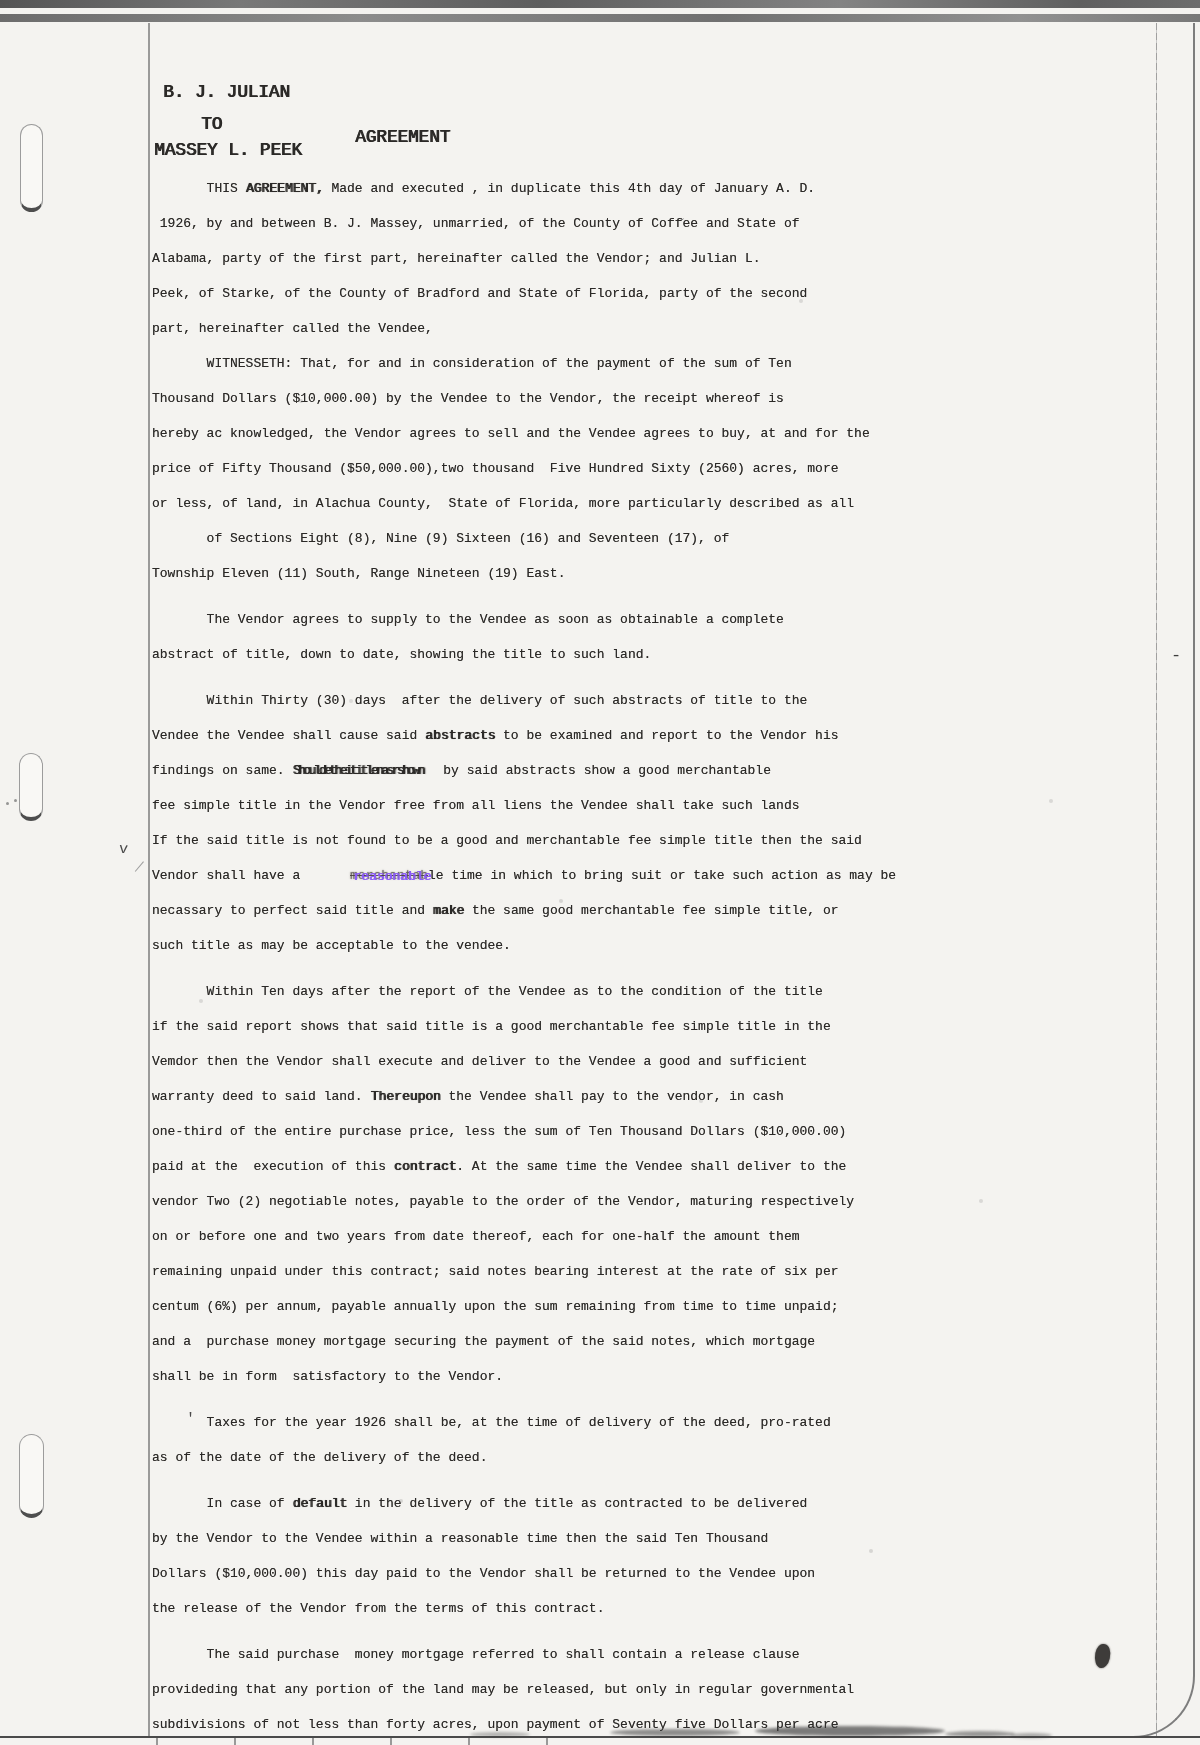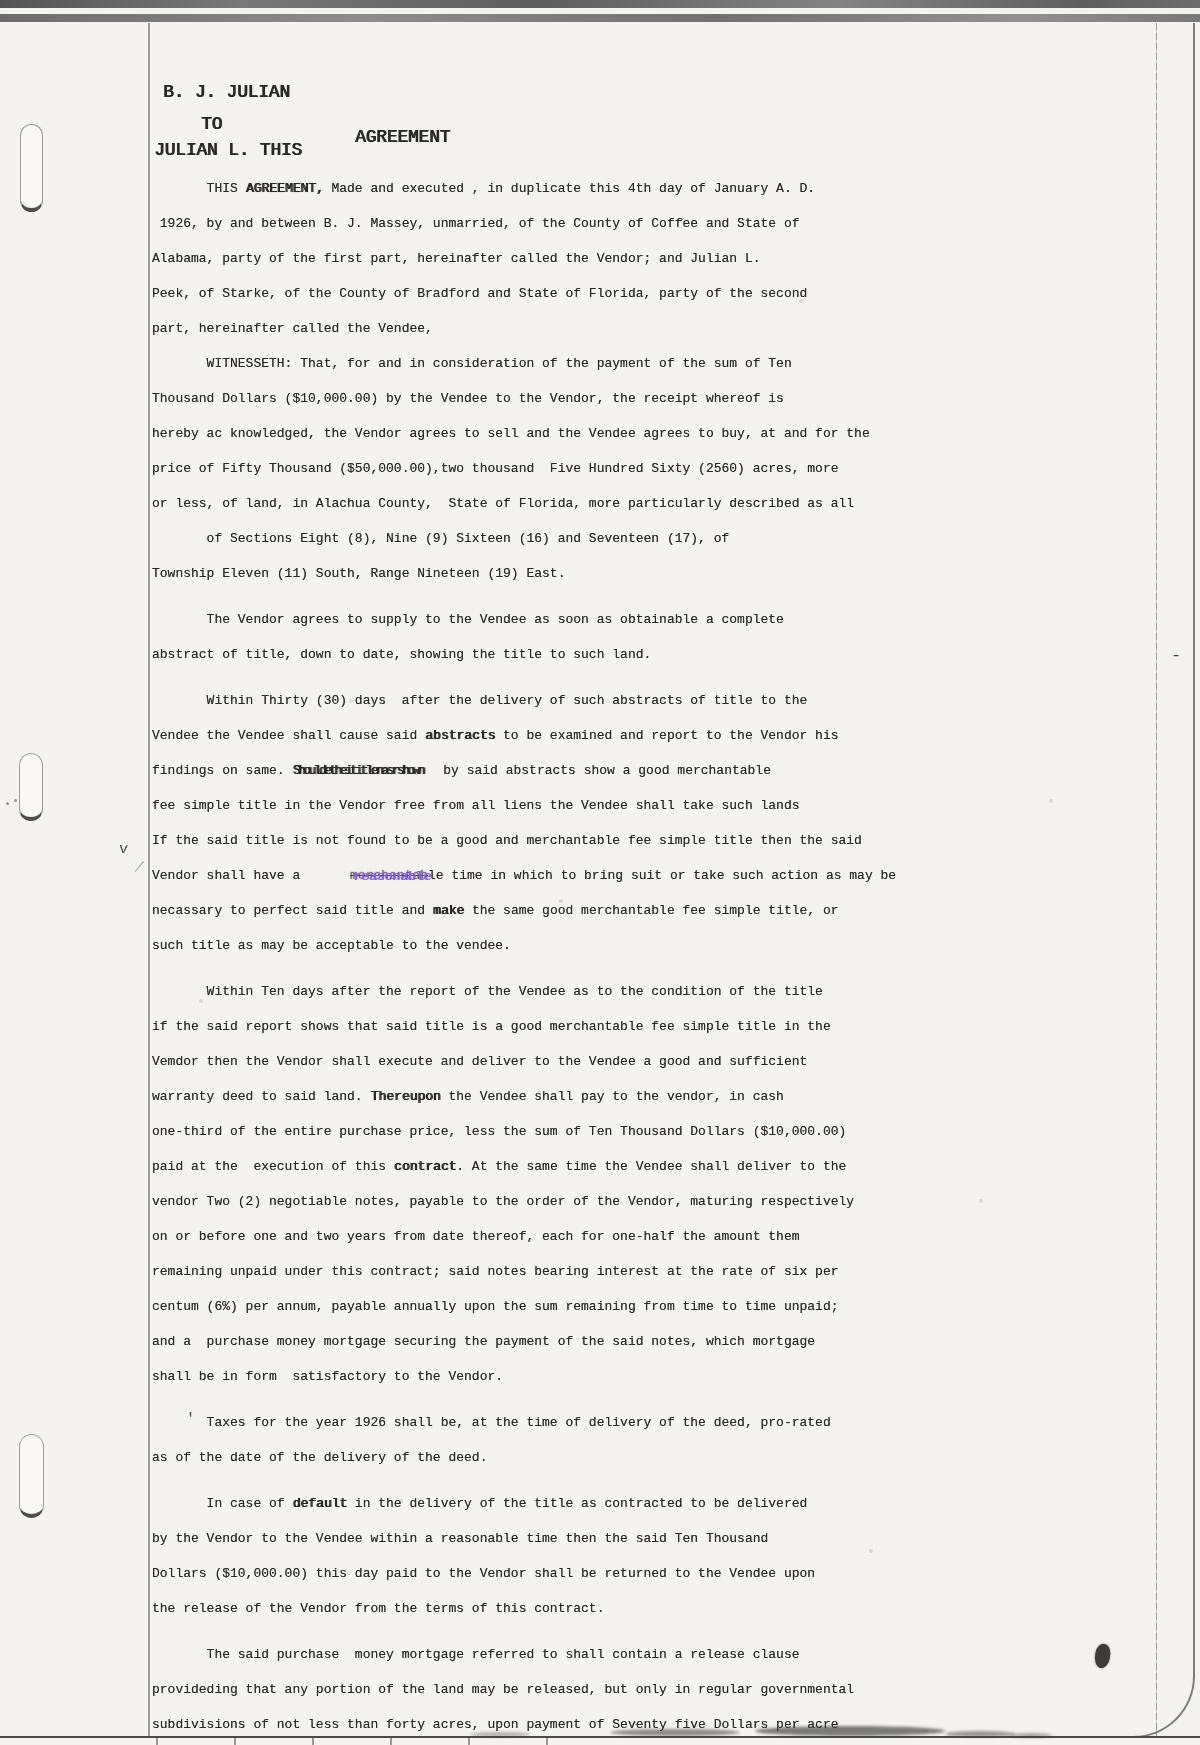--- a/index.html
+++ b/index.html
@@ -98,21 +98,21 @@
 <div class="abs" id="line-bottom"></div>
 <div class="abs" id="bottom-ticks"></div>
 
 <div class="abs hole" id="hole-1"></div>
 <div class="abs hole" id="hole-2"></div>
 <div class="abs hole" id="hole-3"></div>
 
 <div class="hdr" id="h-party1">B. J. JULIAN</div>
 <div class="hdr" id="h-to">TO</div>
 <div class="hdr" id="h-title">AGREEMENT</div>
-<div class="hdr" id="h-party2">JULIAN L. THIS</div>
+<div class="hdr" id="h-party2">MASSEY L. PEEK</div>
 
 <div class="abs" id="body-lines"><div class="line"><span class="seg-n">       THIS </span><span class="seg-d">AGREEMENT,</span><span class="seg-n"> Made and executed , in duplicate this 4th day of January A. D.</span></div><div class="line"><span class="seg-n"> 1926, by and between B. J. Massey, unmarried, of the County of Coffee and State of</span></div><div class="line"><span class="seg-n">Alabama, party of the first part, hereinafter called the Vendor; and Julian L.</span></div><div class="line"><span class="seg-n">Peek, of Starke, of the County of Bradford and State of Florida, party of the second</span></div><div class="line"><span class="seg-n">part, hereinafter called the Vendee,</span></div><div class="line"><span class="seg-n">       WITNESSETH: That, for and in consideration of the payment of the sum of Ten</span></div><div class="line"><span class="seg-n">Thousand Dollars ($10,000.00) by the Vendee to the Vendor, the receipt whereof is</span></div><div class="line"><span class="seg-n">hereby ac knowledged, the Vendor agrees to sell and the Vendee agrees to buy, at and for the</span></div><div class="line"><span class="seg-n">price of Fifty Thousand ($50,000.00),two thousand  Five Hundred Sixty (2560) acres, more</span></div><div class="line"><span class="seg-n">or less, of land, in Alachua County,  State of Florida, more particularly described as all</span></div><div class="line"><span class="seg-n">       of Sections Eight (8), Nine (9) Sixteen (16) and Seventeen (17), of</span></div><div class="line"><span class="seg-n">Township Eleven (11) South, Range Nineteen (19) East.</span></div><div class="line gap"><span class="seg-n">       The Vendor agrees to supply to the Vendee as soon as obtainable a complete</span></div><div class="line"><span class="seg-n">abstract of title, down to date, showing the title to such land.</span></div><div class="line gap"><span class="seg-n">       Within Thirty (30) days  after the delivery of such abstracts of title to the</span></div><div class="line"><span class="seg-n">Vendee the Vendee shall cause said </span><span class="seg-d">abstracts</span><span class="seg-n"> to be examined and report to the Vendor his</span></div><div class="line"><span class="seg-n">findings on same. </span><span class="seg-dc">Shouldetheititlenasrshown</span><span class="seg-n"> by said abstracts show a good merchantable</span></div><div class="line"><span class="seg-n">fee simple title in the Vendor free from all liens the Vendee shall take such lands</span></div><div class="line"><span class="seg-n">If the said title is not found to be a good and merchantable fee simple title then the said</span></div><div class="line"><span class="seg-n">Vendor shall have a </span><span class="ov"><span class="ov-under">merchantab</span><span class="ov-over">reasonable</span></span><span class="seg-n">le time in which to bring suit or take such action as may be</span></div><div class="line"><span class="seg-n">necassary to perfect said title and </span><span class="seg-d">make</span><span class="seg-n"> the same good merchantable fee simple title, or</span></div><div class="line"><span class="seg-n">such title as may be acceptable to the vendee.</span></div><div class="line gap"><span class="seg-n">       Within Ten days after the report of the Vendee as to the condition of the title</span></div><div class="line"><span class="seg-n">if the said report shows that said title is a good merchantable fee simple title in the</span></div><div class="line"><span class="seg-n">Vemdor then the Vendor shall execute and deliver to the Vendee a good and sufficient</span></div><div class="line"><span class="seg-n">warranty deed to said land. </span><span class="seg-d">Thereupon</span><span class="seg-n"> the Vendee shall pay to the vendor, in cash</span></div><div class="line"><span class="seg-n">one-third of the entire purchase price, less the sum of Ten Thousand Dollars ($10,000.00)</span></div><div class="line"><span class="seg-n">paid at the  execution of this </span><span class="seg-d">contract</span><span class="seg-n">. At the same time the Vendee shall deliver to the</span></div><div class="line"><span class="seg-n">vendor Two (2) negotiable notes, payable to the order of the Vendor, maturing respectively</span></div><div class="line"><span class="seg-n">on or before one and two years from date thereof, each for one-half the amount them</span></div><div class="line"><span class="seg-n">remaining unpaid under this contract; said notes bearing interest at the rate of six per</span></div><div class="line"><span class="seg-n">centum (6%) per annum, payable annually upon the sum remaining from time to time unpaid;</span></div><div class="line"><span class="seg-n">and a  purchase money mortgage securing the payment of the said notes, which mortgage</span></div><div class="line"><span class="seg-n">shall be in form  satisfactory to the Vendor.</span></div><div class="line gap"><span class="seg-n">       Taxes for the year 1926 shall be, at the time of delivery of the deed, pro-rated</span></div><div class="line"><span class="seg-n">as of the date of the delivery of the deed.</span></div><div class="line gap"><span class="seg-n">       In case of </span><span class="seg-d">default</span><span class="seg-n"> in the delivery of the title as contracted to be delivered</span></div><div class="line"><span class="seg-n">by the Vendor to the Vendee within a reasonable time then the said Ten Thousand</span></div><div class="line"><span class="seg-n">Dollars ($10,000.00) this day paid to the Vendor shall be returned to the Vendee upon</span></div><div class="line"><span class="seg-n">the release of the Vendor from the terms of this contract.</span></div><div class="line gap"><span class="seg-n">       The said purchase  money mortgage referred to shall contain a release clause</span></div><div class="line"><span class="seg-n">provideding that any portion of the land may be released, but only in regular governmental</span></div><div class="line"><span class="seg-n">subdivisions of not less than forty acres, upon payment of Seventy five Dollars per acre</span></div><div class="line"><span class="seg-n">to be paid at the time of such release or releases without consideration of the</span></div></div>
 
 <div class="abs" id="mark-v">v</div>
 <div class="abs" id="mark-v2"></div>
 <div class="abs" id="mark-dash">-</div>
 <div class="abs" id="mark-caret">ˇ</div>
 <div class="abs" id="mark-tick">'</div>
 <div class="abs" id="mark-blob"></div>
 <div class="abs dot" id="dot-a"></div>

